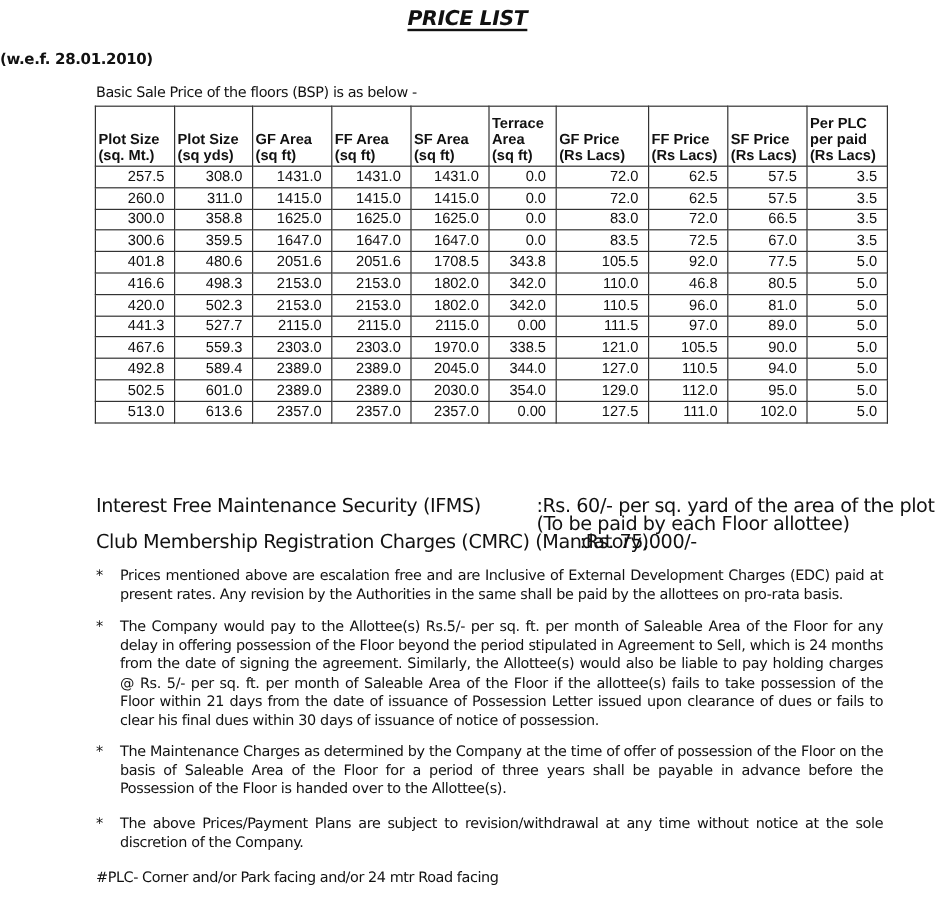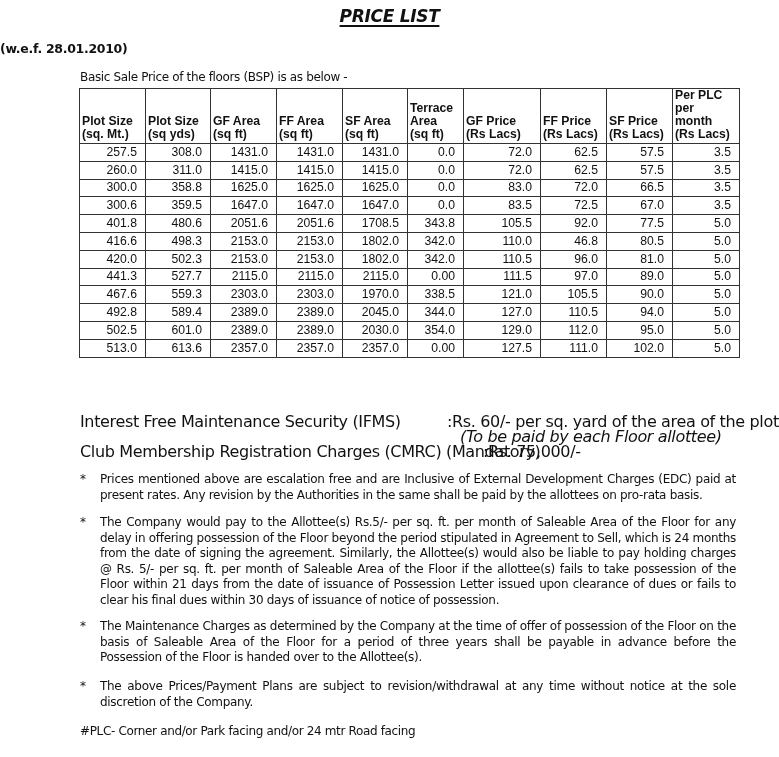--- a/index.html
+++ b/index.html
@@ -93,21 +93,21 @@
         <th>
           <div>FF Price</div>
           <div>(Rs Lacs)</div>
         </th>
         <th>
           <div>SF Price</div>
           <div>(Rs Lacs)</div>
         </th>
         <th>
           <div>Per PLC</div>
-          <div>per month</div>
+          <div>per paid</div>
           <div>(Rs Lacs)</div>
         </th>
       </tr>
   </thead>
   <tbody id="tbody">
       <tr>
         <td>257.5</td>
         <td>308.0</td>
         <td>1431.0</td>
         <td>1431.0</td>
@@ -248,21 +248,21 @@
         <td>127.5</td>
         <td>111.0</td>
         <td>102.0</td>
         <td>5.0</td>
       </tr>
     </tbody>
 </table>
 
 <div class="kv" style="top:414px;left:80px;">Interest Free Maintenance Security (IFMS)</div>
 <div class="kv" style="top:414px;left:447px;">:Rs. 60/- per sq. yard of the area of the plot</div>
-<div class="kv" style="top:429px;left:460px;font-style:italic;">(To be paid by each Floor allottee)</div>
+<div class="kv" style="top:429px;left:447px;">(To be paid by each Floor allottee)</div>
 <div class="kv" style="top:444px;left:80px;">Club Membership Registration Charges (CMRC) (Mandatory)</div>
 <div class="kv" style="top:444px;left:447px;margin-left:36px;">:Rs. 75,000/-</div>
 
 <div class="note" style="top:472px;">
   <span class="star">*</span>
   <span class="txt">Prices mentioned above are escalation free and are Inclusive of External Development Charges (EDC) paid at present rates. Any revision by the Authorities in the same shall be paid by the allottees on pro-rata basis.</span>
 </div>
 <div class="note" style="top:515px;">
   <span class="star">*</span>
   <span class="txt">The Company would pay to the Allottee(s) Rs.5/- per sq. ft. per month of Saleable Area of the Floor for any delay in offering possession of the Floor beyond the period stipulated in Agreement to Sell, which is 24 months from the date of signing the agreement.  Similarly, the Allottee(s) would also be liable to pay holding charges @ Rs. 5/- per sq. ft. per month of Saleable Area of the Floor if the allottee(s) fails to take possession of the Floor within 21 days from the date of issuance of Possession Letter issued upon clearance of dues or fails to clear his final dues within 30 days of issuance of notice of possession.</span>

